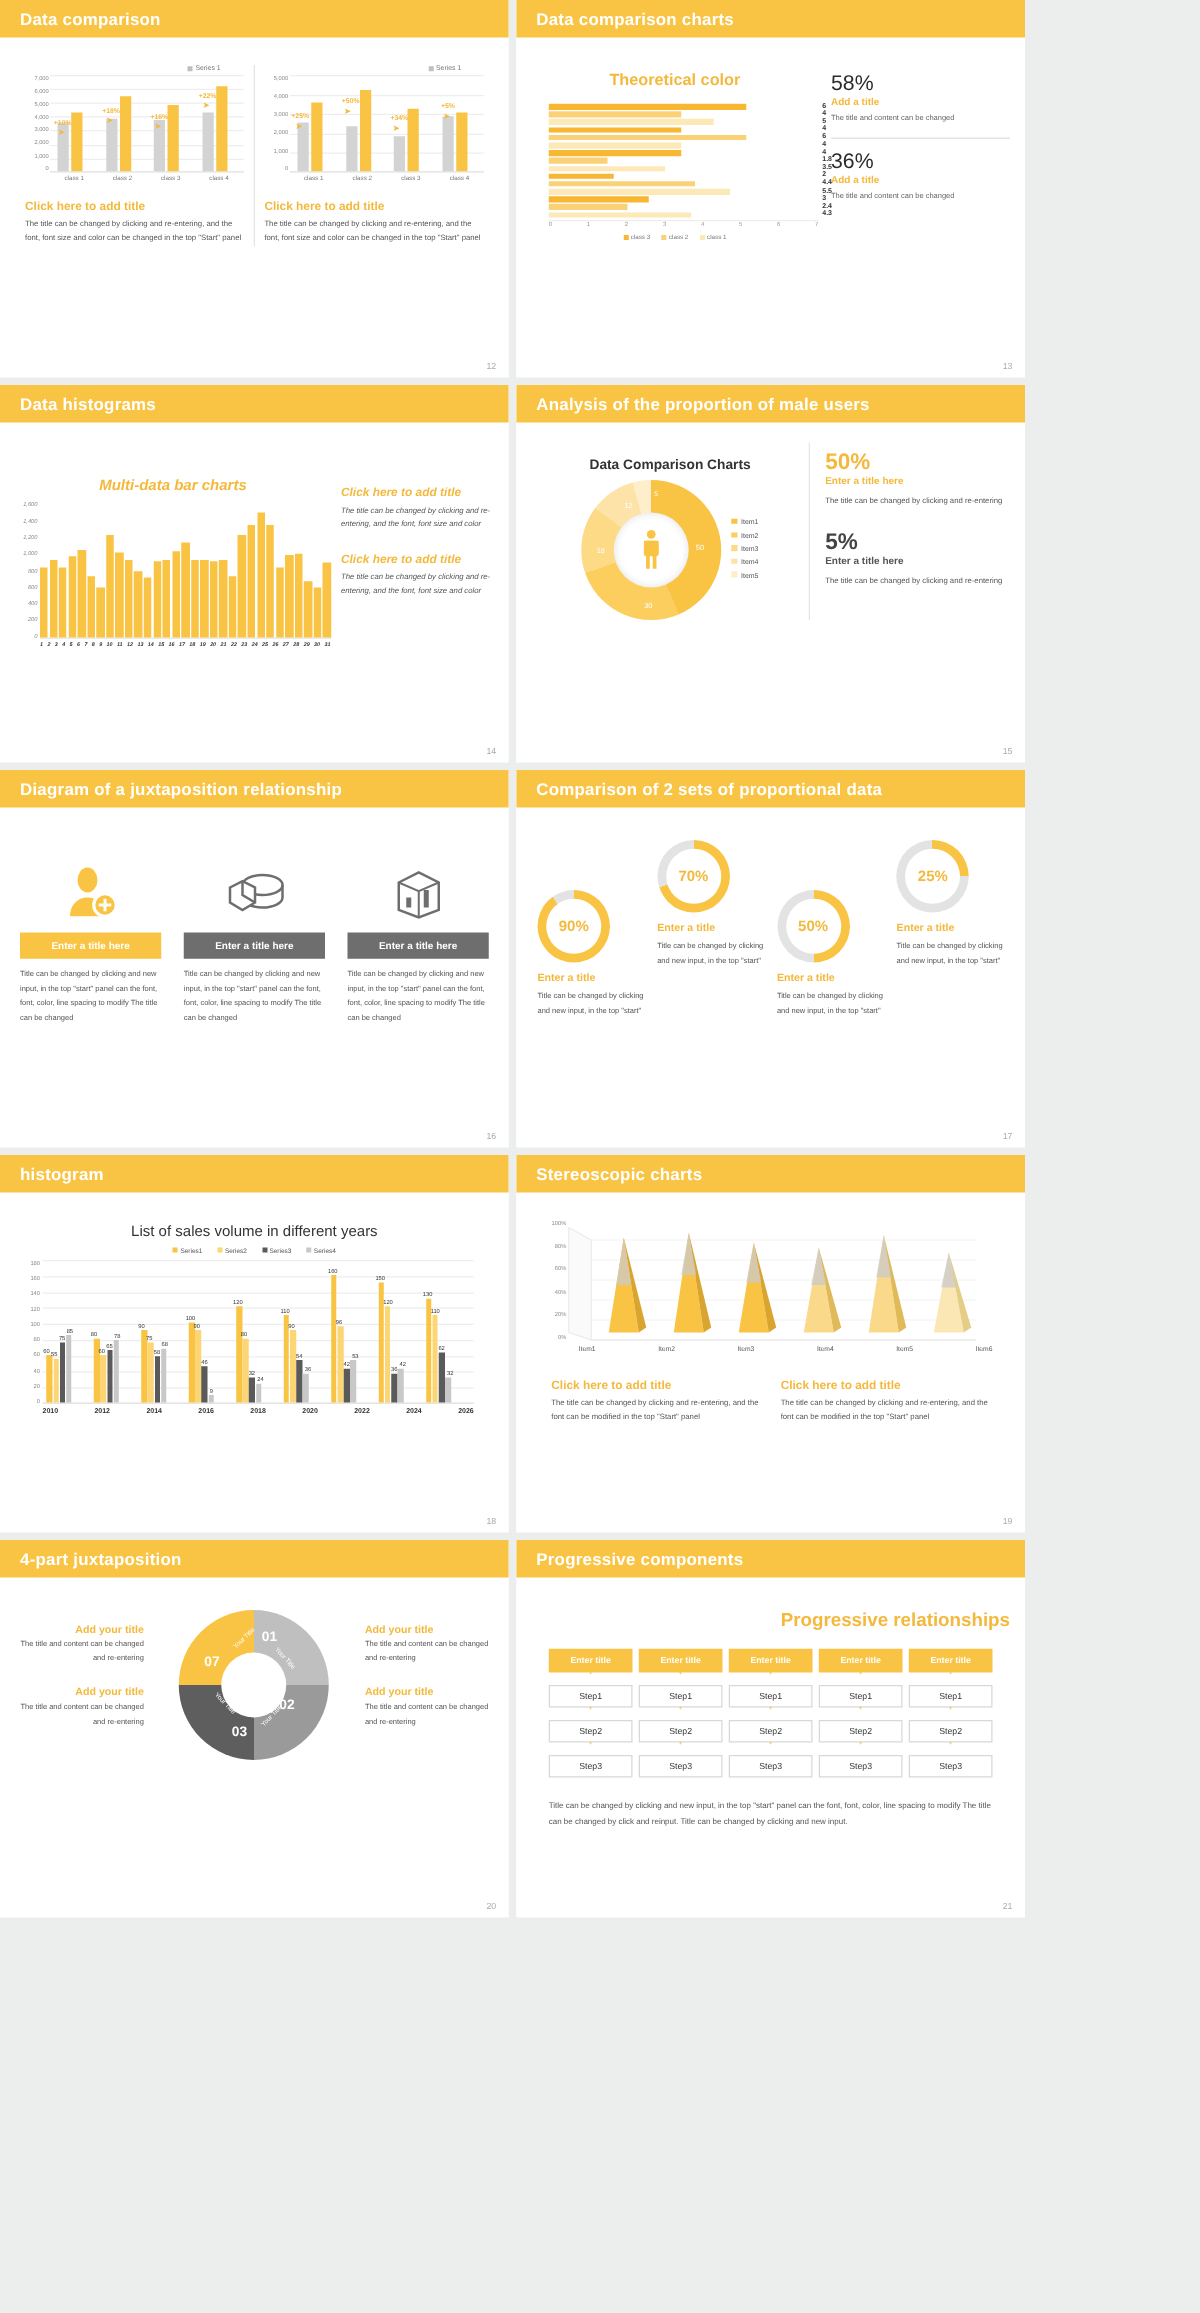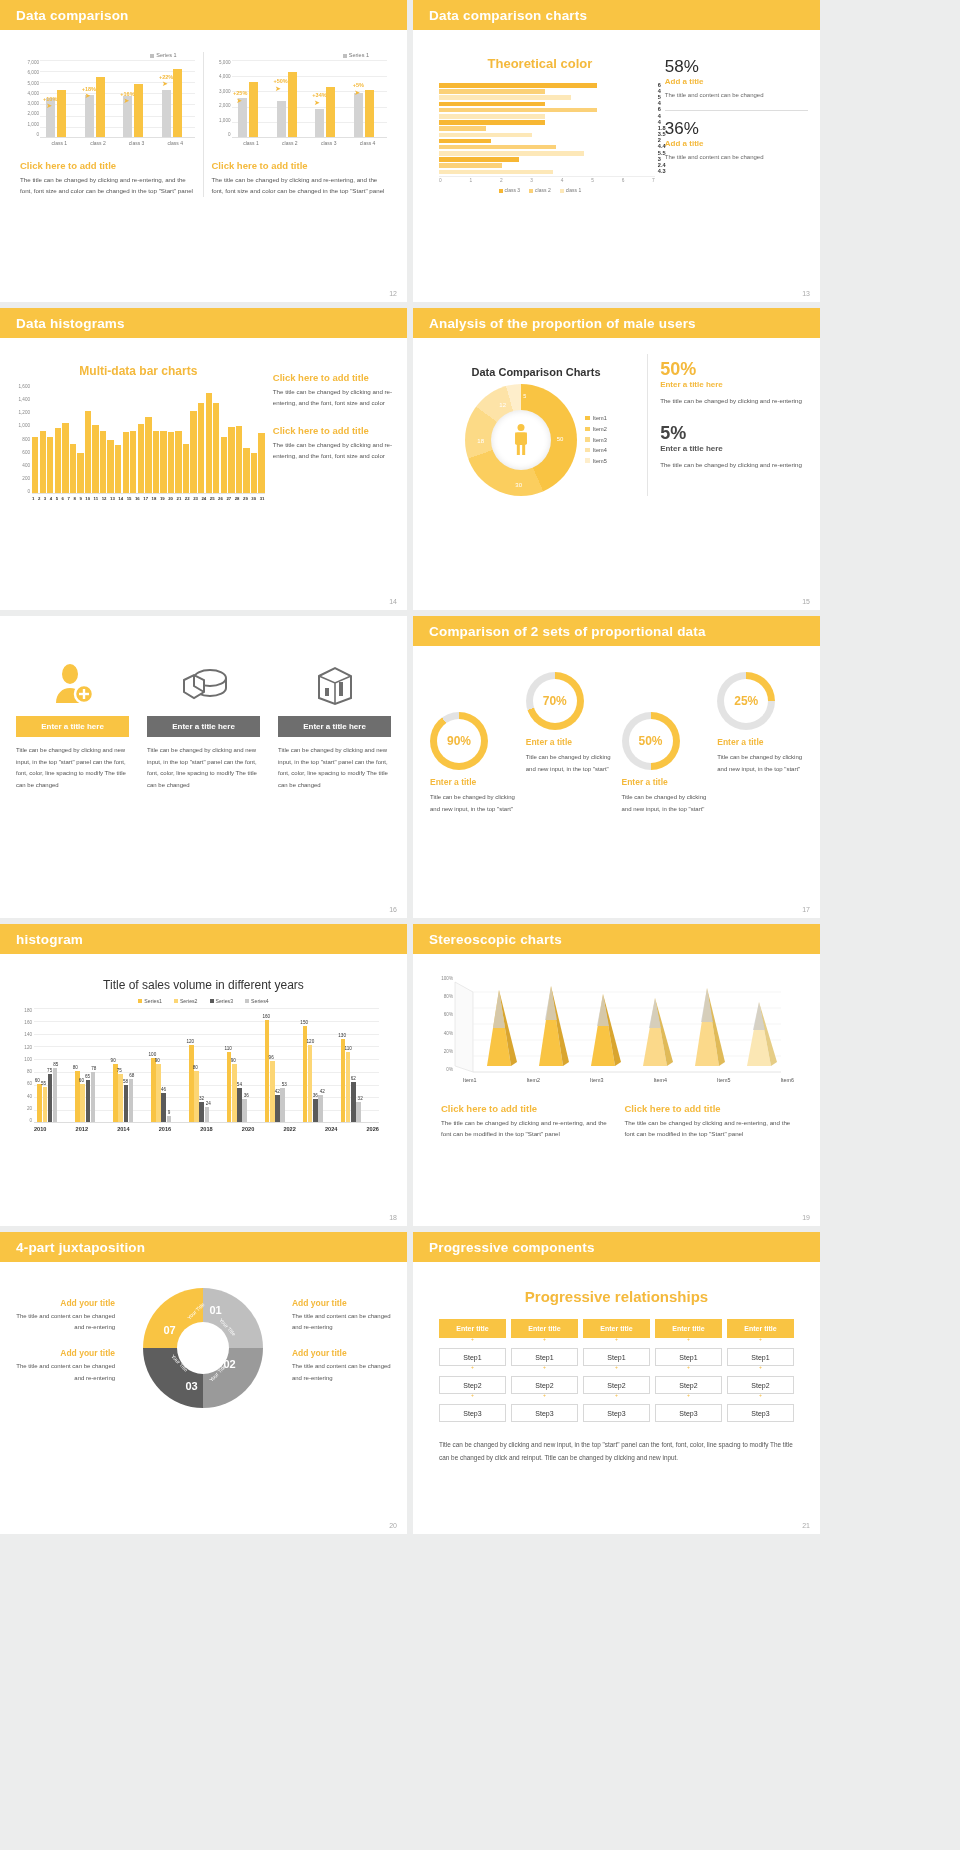--- a/index.html
+++ b/index.html
@@ -58,21 +58,21 @@
          padding-top:1px;}
   .hleg { display:flex; justify-content:center; gap:9px; font-size:5px;
           color:#777; margin-top:4px;}
   .hleg i{display:inline-block;width:4px;height:4px;margin-right:2px;vertical-align:middle;}
   .statblk .num { font-size:17px; font-weight:normal; color:#2b2b2b; line-height:1; }
   .statblk .sub { color:#f4b93c; font-weight:bold; font-size:8px; margin:2px 0 4px;}
   .statblk .dsc { font-size:6px; color:#666; line-height:1.9; }
   .divider { height:1px; background:#ddd; margin:9px 0 9px; }
 
   
-  .s14 { display:flex; margin-top:18px; }
+  .s14 { display:flex; margin-top:35px;font-style:italic; }
   .s14l { width:66%; }
   .s14r { width:34%; padding-left:8px; padding-top:8px;}
   .histo { position:relative; height:110px; margin-left:20px;
            border-bottom:1px solid #e3e3e3; display:flex;
            align-items:flex-end; gap:1.2px;}
   .histo .hb { flex:1; background:#f9c443; }
 
   
   .s16 { display:flex; margin-top:34px; gap:10px; }
   .s16c { flex:1; text-align:center; }
@@ -495,20 +495,23 @@
           <div style="font-size:18px;font-weight:bold;color:#444;line-height:1;margin-top:18px">5%</div>
           <div style="color:#555;font-weight:bold;font-size:8px;margin:2px 0 6px">Enter a title here</div>
           <div class="btxt">The title can be changed by clicking and re-entering</div>
         </div>
       </div>
     </div>
     <div class="pg">15</div>
   </div>
 
   <div class="slide">
+    <div class="hdr">
+      <span>Diagram of a juxtaposition relationship</span>
+    </div>
     <div class="body">
       <div class="s16">
         <div class="s16c">
           <div class="s16icon">
             <svg width="46" height="46" viewBox="0 0 46 46">
               <ellipse cx="20" cy="13" rx="8" ry="10" fill="#f9c443"></ellipse>
               <path d="M6 42c0-9 6-15 14-15s14 6 14 15z" fill="#f9c443"></path>
               <circle cx="34" cy="33" r="9" fill="#f9c443" stroke="#fff" stroke-width="2.5"></circle>
               <rect x="32.8" y="28" width="2.4" height="10" fill="#fff"></rect>
               <rect x="29" y="31.8" width="10" height="2.4" fill="#fff"></rect>
@@ -583,21 +586,21 @@
       </div>
     </div>
     <div class="pg">17</div>
   </div>
 
   <div class="slide">
     <div class="hdr">
       <span>histogram</span>
     </div>
     <div class="body">
-      <div style="text-align:center;font-size:12px;color:#333;margin:16px 0 6px">Title of sales volume in different years</div>
+      <div style="text-align:center;font-size:12px;color:#333;margin:16px 0 6px">List of sales volume in different years</div>
       <div style="display:flex;justify-content:center;gap:12px;font-size:5.2px;color:#555;margin-bottom:4px">
         <div><i style="display:inline-block;width:4px;height:4px;background:#f9c443;margin-right:2px"></i><span>Series1</span></div>
         <div><i style="display:inline-block;width:4px;height:4px;background:#fcd675;margin-right:2px"></i><span>Series2</span></div>
         <div><i style="display:inline-block;width:4px;height:4px;background:#5a5a5a;margin-right:2px"></i><span>Series3</span></div>
         <div><i style="display:inline-block;width:4px;height:4px;background:#c8c8c8;margin-right:2px"></i><span>Series4</span></div>
       </div>
       <div style="position:relative">
         <div class="yax" style="position:absolute;left:0;top:0;height:115px;width:20px;z-index:3">
           <div>180</div>
             <div>160</div>
@@ -843,21 +846,21 @@
       </div>
     </div>
     <div class="pg">20</div>
   </div>
 
   <div class="slide">
     <div class="hdr">
       <span>Progressive components</span>
     </div>
     <div class="body">
-      <div style="text-align:center;color:#f4b93c;font-weight:bold;font-size:15px;margin-top:18px">Progressive relationships</div>
+      <div style="text-align:right;color:#f4b93c;font-weight:bold;font-size:15px;margin-top:18px">Progressive relationships</div>
       <div class="prog">
         <div class="pcol">
           <div class="pbtn">Enter title</div>
           <div class="plus">+</div>
           <div class="pstep">Step1</div>
           <div class="plus">+</div>
           <div class="pstep">Step2</div>
           <div class="plus">+</div>
           <div class="pstep">Step3</div>
         </div>

